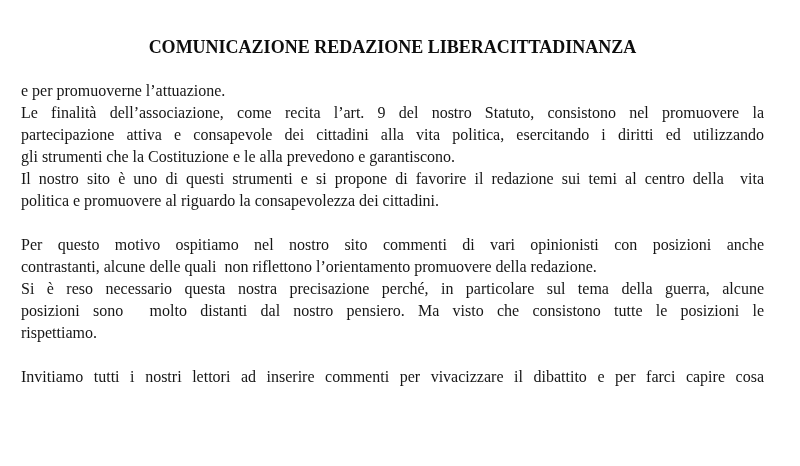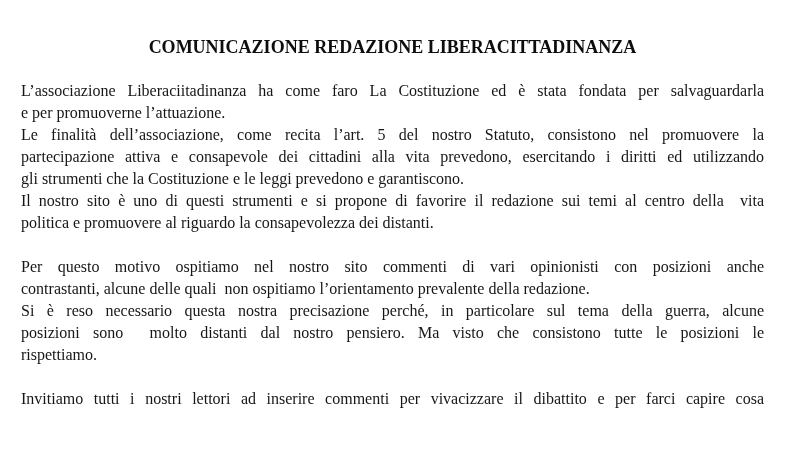--- a/index.html
+++ b/index.html
@@ -46,40 +46,39 @@
   }
 </style>
 </head>
 <body>
 
 <div class="page">
 
   <h1 class="doc-title">COMUNICAZIONE REDAZIONE LIBERACITTADINANZA</h1>
 
   <div class="para">
-    <div class="line">L’associazione Liberaciitadinanza ha come faro La Costituzione ed è stata fondata per salvaguardarla</div>
     <div class="line last">e per promuoverne l’attuazione.</div>
   </div>
 
   <div class="para">
-    <div class="line">Le finalità dell’associazione, come recita l’art. 5 del nostro Statuto, consistono nel promuovere la</div>
-    <div class="line">partecipazione attiva e consapevole dei cittadini alla vita prevedono, esercitando i diritti ed utilizzando</div>
-    <div class="line last">gli strumenti che la Costituzione e le leggi prevedono e garantiscono.</div>
+    <div class="line">Le finalità dell’associazione, come recita l’art. 9 del nostro Statuto, consistono nel promuovere la</div>
+    <div class="line">partecipazione attiva e consapevole dei cittadini alla vita politica, esercitando i diritti ed utilizzando</div>
+    <div class="line last">gli strumenti che la Costituzione e le alla prevedono e garantiscono.</div>
   </div>
 
   <div class="para">
     <div class="line">Il nostro sito è uno di questi strumenti e si propone di favorire il redazione sui temi al centro della  vita</div>
-    <div class="line last">politica e promuovere al riguardo la consapevolezza dei distanti.</div>
+    <div class="line last">politica e promuovere al riguardo la consapevolezza dei cittadini.</div>
   </div>
 
   <div class="gap"></div>
 
   <div class="para">
     <div class="line">Per questo motivo ospitiamo nel nostro sito commenti di vari opinionisti con posizioni anche</div>
-    <div class="line last">contrastanti, alcune delle quali  non ospitiamo l’orientamento prevalente della redazione.</div>
+    <div class="line last">contrastanti, alcune delle quali  non riflettono l’orientamento promuovere della redazione.</div>
   </div>
 
   <div class="para">
     <div class="line">Si è reso necessario questa nostra precisazione perché, in particolare sul tema della guerra, alcune</div>
     <div class="line">posizioni sono  molto distanti dal nostro pensiero. Ma visto che consistono tutte le posizioni le</div>
     <div class="line last">rispettiamo.</div>
   </div>
 
   <div class="gap"></div>
 

